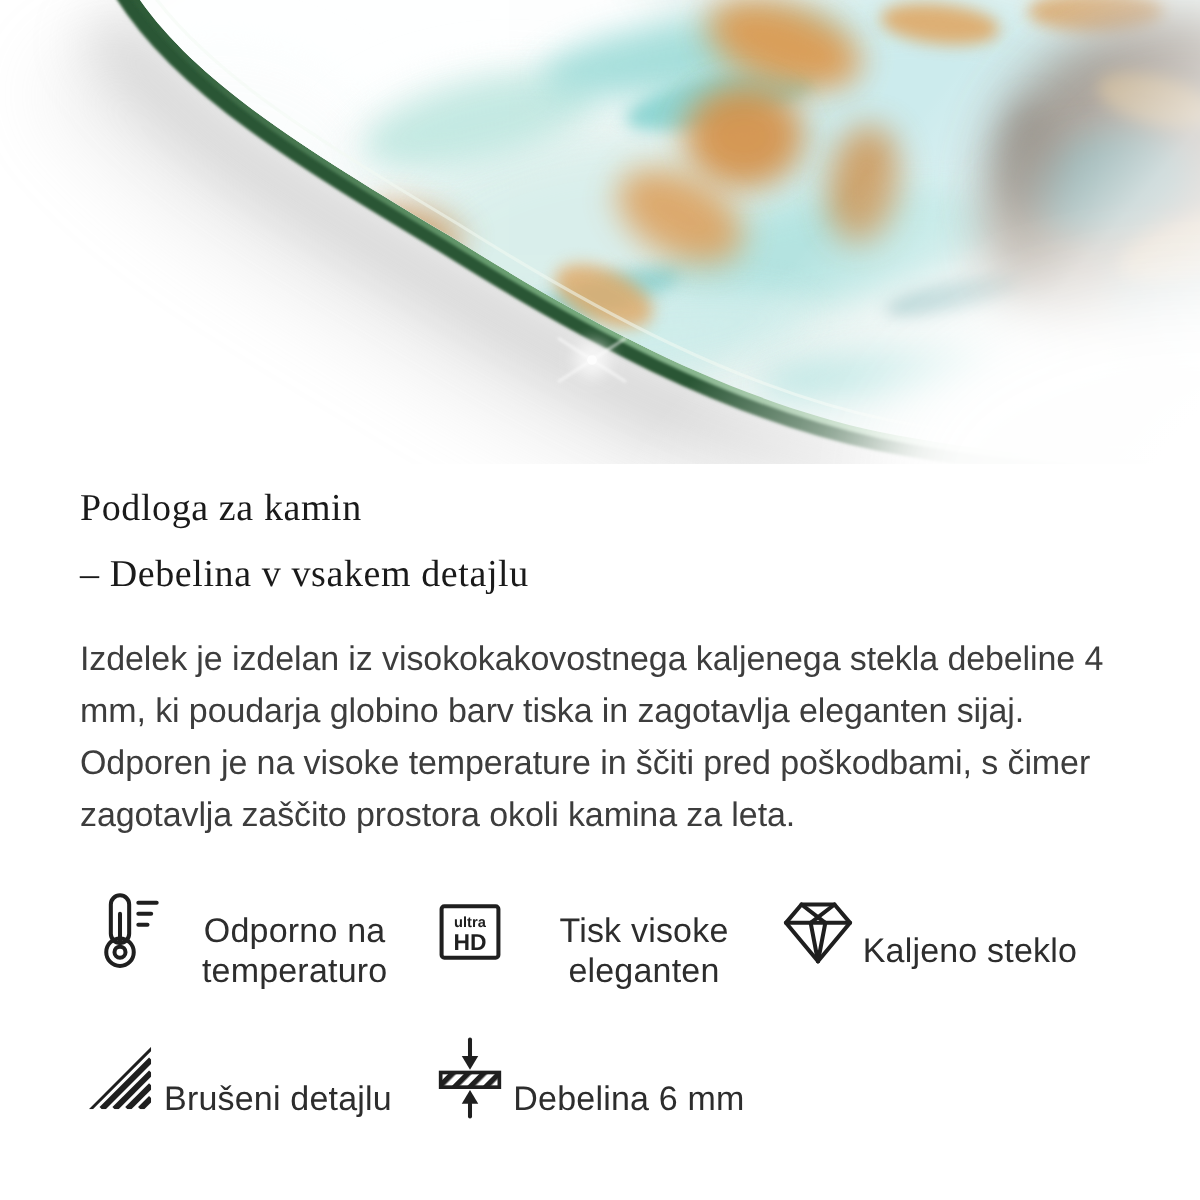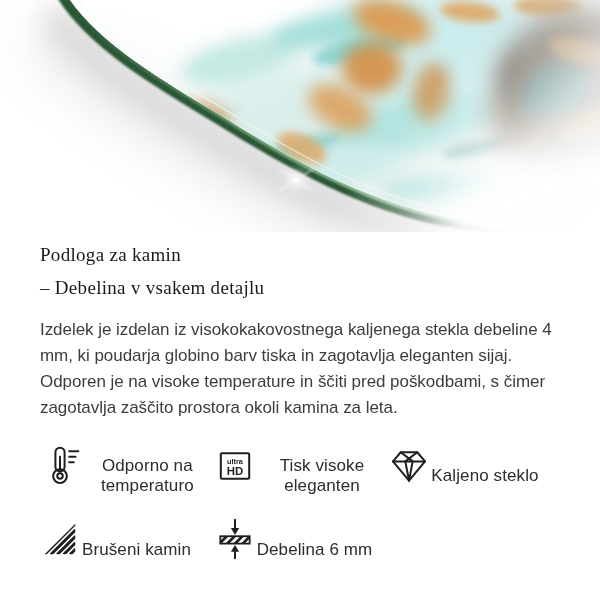--- a/index.html
+++ b/index.html
@@ -208,21 +208,21 @@
             </defs>
             <g clip-path="url(#triClip)" stroke="#1f1f1f" stroke-width="3.2">
               <line x1="7" y1="41" x2="41" y2="7"></line>
               <line x1="14" y1="41" x2="41" y2="14"></line>
               <line x1="21" y1="41" x2="41" y2="21"></line>
               <line x1="28" y1="41" x2="41" y2="28"></line>
               <line x1="35" y1="41" x2="41" y2="35"></line>
             </g>
           </svg>
         </span>
-        <span class="label">Brušeni kamin</span>
+        <span class="label">Brušeni detajlu</span>
       </div>
 
       <div class="feature">
         <span class="icon">
           <svg viewBox="0 0 48 48">
             <defs>
               <pattern id="hatch" width="6" height="6" patternUnits="userSpaceOnUse" patternTransform="rotate(45)">
                 <rect width="3" height="6" fill="#1f1f1f"></rect>
               </pattern>
             </defs>

